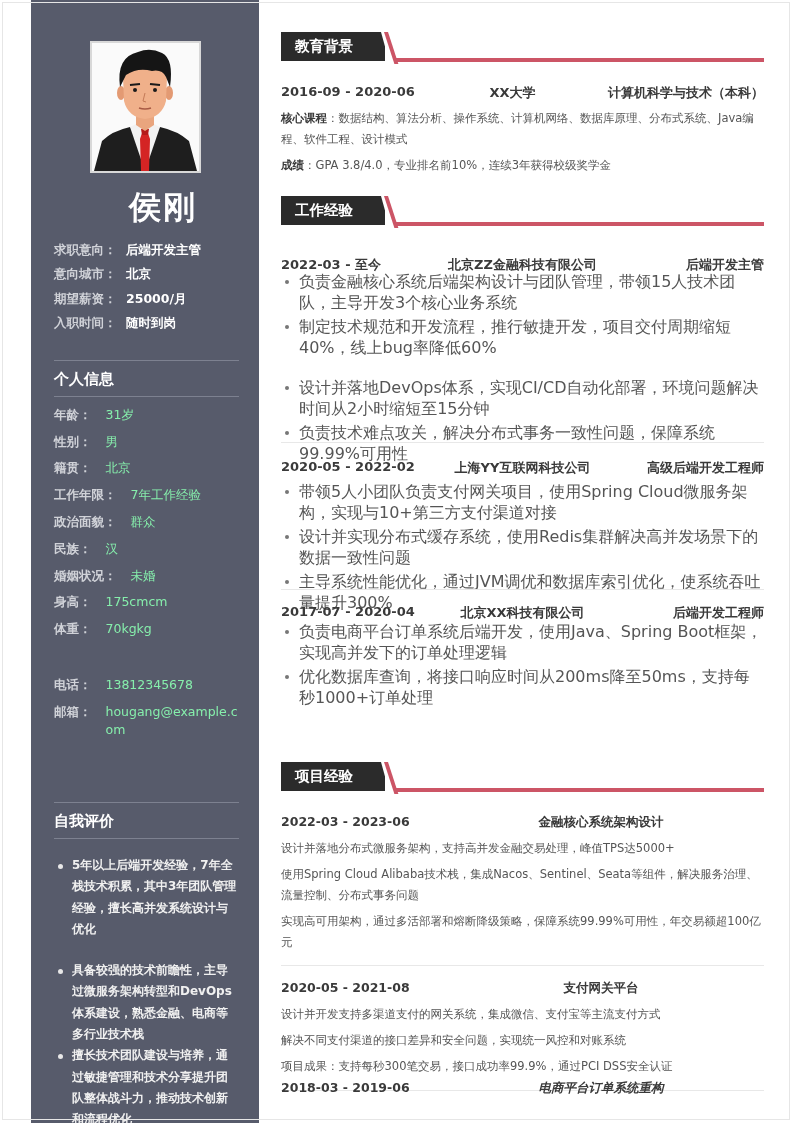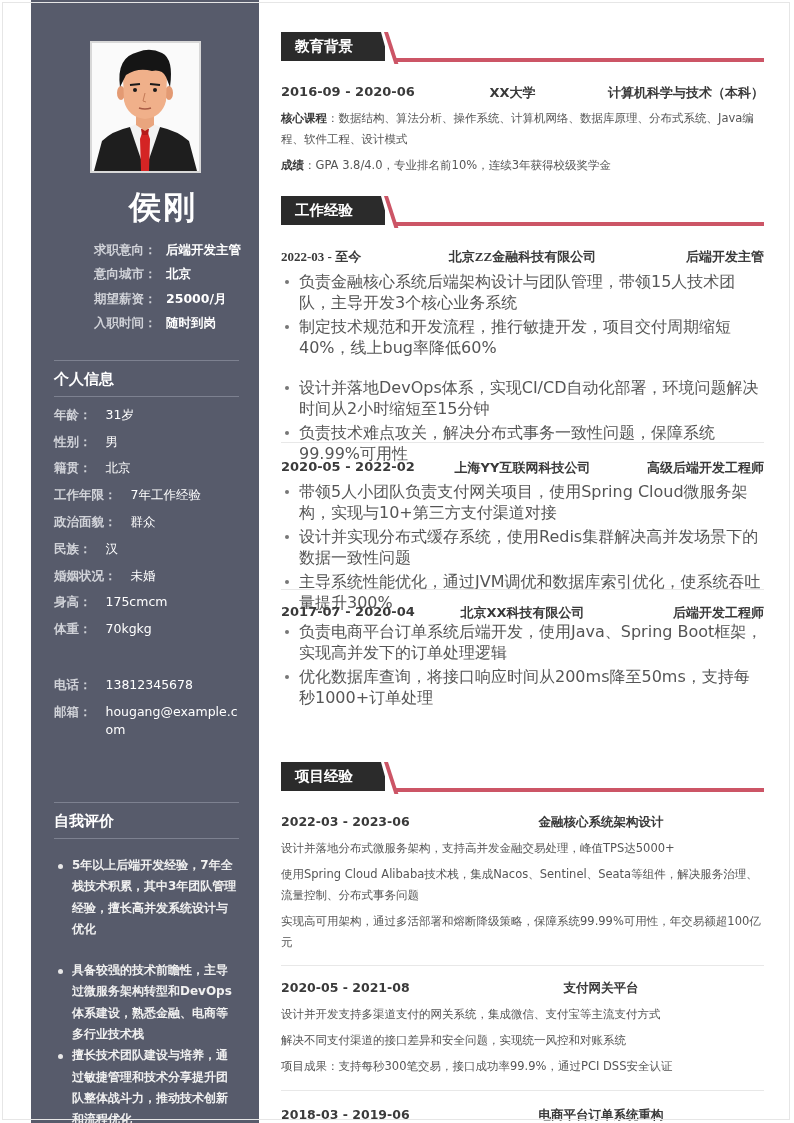--- a/index.html
+++ b/index.html
@@ -19,31 +19,31 @@
     }
     .avatar {
       position: absolute; left: 59px; top: 41px; width: 111px; height: 132px;
       background: #fafafa; border: 2px solid #d8d8d8; overflow: hidden;
     }
     .name {
       position: absolute; left: 0; top: 186px; width: 228px; text-align: center;
       font-size: 32px; font-weight: bold; color: #ffffff; letter-spacing: 2px; padding-left: 36px;
     }
     .intent { position: absolute; left: 23px; top: 238px; width: 190px; }
-    .intent-row { display: flex; height: 24.5px; align-items: center; font-size: 12.5px; font-weight: bold; margin-left: 40px; }
+    .intent-row { display: flex; height: 24.5px; align-items: center; font-size: 12.5px; font-weight: bold; }
     .intent-row .lbl { color: #d0d2d8; width: 72px; }
     .intent-row .val { color: #ffffff; }
     .side-section { position: absolute; left: 23px; width: 185px; }
     .side-title {
       border-top: 1px solid #7d8190; border-bottom: 1px solid #7d8190;
       height: 37px; line-height: 36px; font-size: 15px; font-weight: bold; color: #ffffff;
     }
     .info-row { display: flex; font-size: 12.5px; line-height: 18px; margin-top: 8.8px; }
     .info-row .lbl { font-weight: bold; color: #d0d2d8; white-space: nowrap; margin-right: 14px; }
-    .info-row .val { color: #ffffff; word-break: break-all; }
+    .info-row .val { color: #86efac; word-break: break-all; }
     .eval-list { list-style: none; margin-top: 16px; }
     .eval-list li {
       position: relative; padding-left: 18px; font-size: 12px; line-height: 21.3px;
       font-weight: bold; color: #f0f0f0; margin-bottom: 0;
     }
     .eval-list li::before {
       content: ""; position: absolute; left: 4px; top: 9px; width: 5px; height: 5px;
       border-radius: 50%; background: #e8e8e8;
     }
     .eval-list li.gap { margin-bottom: 20px; }
@@ -222,21 +222,21 @@
     </div>
     <div class="para" style="top:108px;"><b>核心课程</b><span>：数据结构、算法分析、操作系统、计算机网络、数据库原理、分布式系统、Java编程、软件工程、设计模式</span></div>
     <div class="para" style="top:155px;"><b>成绩</b><span>：GPA 3.8/4.0，专业排名前10%，连续3年获得校级奖学金</span></div>
 
     <div class="sec-head" style="top:196px;">
       <div class="tag">工作经验</div>
       <div class="slash"></div>
       <div class="redline"></div>
     </div>
 
-    <div class="row3" style="top:248px;font-family:Liberation Serif, serif;">
+    <div class="row3" style="top:256px;">
       <span class="c1">2022-03 - 至今</span>
       <span class="c2">北京ZZ金融科技有限公司</span>
       <span class="c3">后端开发主管</span>
     </div>
     <ul class="bullets" style="top:272px;">
       <li>负责金融核心系统后端架构设计与团队管理，带领15人技术团队，主导开发3个核心业务系统</li>
       <li class="gap">制定技术规范和开发流程，推行敏捷开发，项目交付周期缩短40%，线上bug率降低60%</li>
       <li>设计并落地DevOps体系，实现CI/CD自动化部署，环境问题解决时间从2小时缩短至15分钟</li>
       <li>负责技术难点攻关，解决分布式事务一致性问题，保障系统99.99%可用性</li>
     </ul>
@@ -281,20 +281,20 @@
 
     <div class="row2" style="top:980px;">
       <span class="c1">2020-05 - 2021-08</span>
       <span class="c2" style="margin-left:60px;">支付网关平台</span>
     </div>
     <div class="para" style="top:1004px;">设计并开发支持多渠道支付的网关系统，集成微信、支付宝等主流支付方式</div>
     <div class="para" style="top:1030px;">解决不同支付渠道的接口差异和安全问题，实现统一风控和对账系统</div>
     <div class="para" style="top:1056px;">项目成果：支持每秒300笔交易，接口成功率99.9%，通过PCI DSS安全认证</div>
     <div class="divider" style="top:1090px;"></div>
 
-    <div class="row2" style="top:1107px;">
+    <div class="row2" style="top:1080px;">
       <span class="c1">2018-03 - 2019-06</span>
-      <span class="c2" style="margin-left:60px;">电商平台订单系统重构</span>
+      <span class="c2" style="margin-left:60px;font-style:italic;">电商平台订单系统重构</span>
     </div>
   </div>
 
   <div class="outer-border"></div>
 </div>
 
 </body></html>

